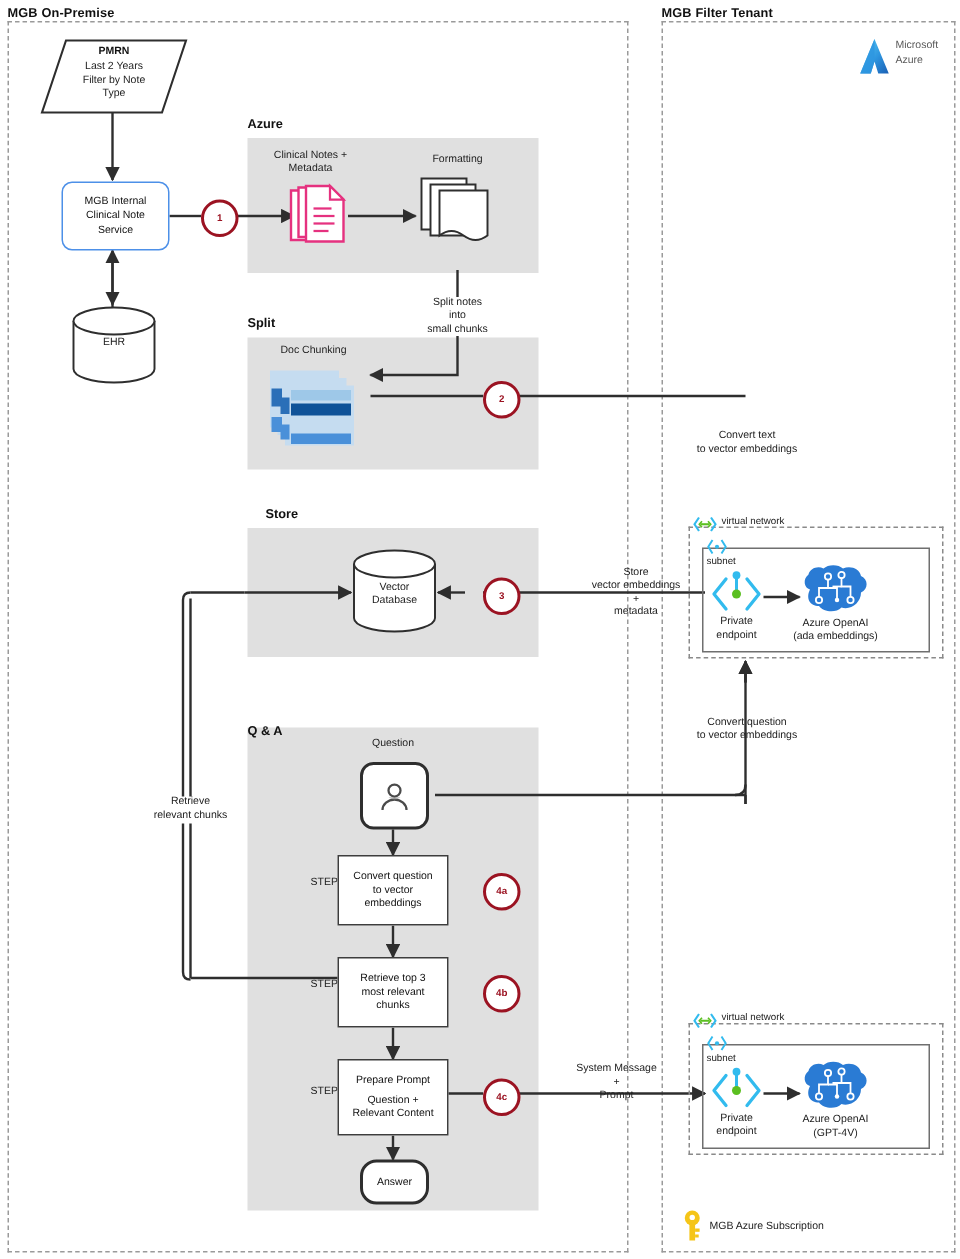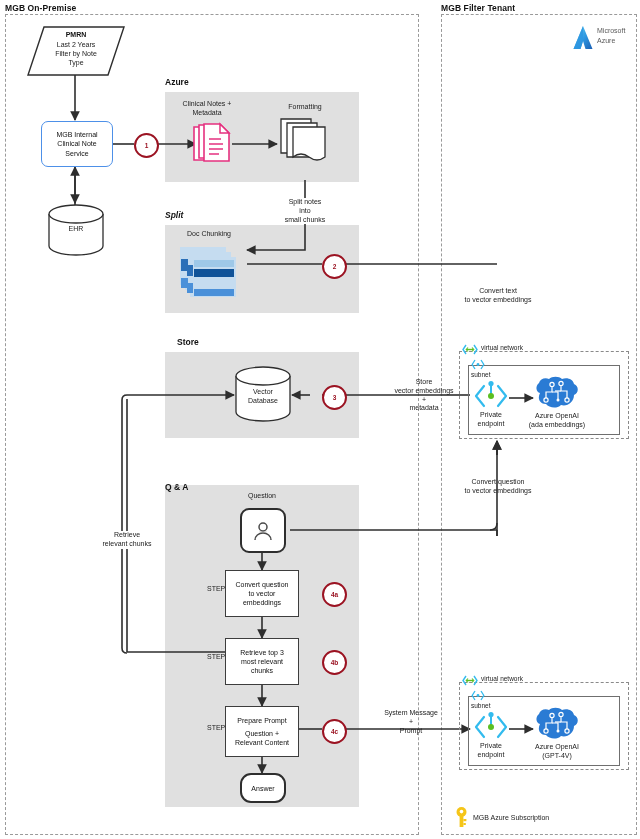--- a/index.html
+++ b/index.html
@@ -90,21 +90,21 @@
       <path d="M11 1 L11 16 L8.5 24 L1.5 24 Z" fill="#2e96e0" opacity="0.85"></path>
     </svg>
   </div>
   <div class="az-brand" style="left:597px;top:27px;">Microsoft</div>
   <div class="az-brand" style="left:597px;top:37px;">Azure</div>
 
   <div class="panel" style="left:165px;top:92px;width:194px;height:90px;"></div>
   <div class="panel-label" style="left:165px;top:77px;">Azure</div>
 
   <div class="panel" style="left:165px;top:225px;width:194px;height:88px;"></div>
-  <div class="panel-label" style="left:165px;top:210px;font-style:italic;">Split</div>
+  <div class="panel-label" style="left:165px;top:210px;">Split</div>
 
   <div class="panel" style="left:165px;top:352px;width:194px;height:86px;"></div>
   <div class="panel-label" style="left:177px;top:337px;">Store</div>
 
   <div class="panel" style="left:165px;top:485px;width:194px;height:322px;"></div>
   <div class="panel-label" style="left:165px;top:470px;margin-top:12px;">Q &amp; A</div>
 
   <svg class="lines">
     <defs>
       <marker id="arr" viewBox="0 0 10 10" refX="9" refY="5" markerWidth="6" markerHeight="6" orient="auto-start-reverse">

